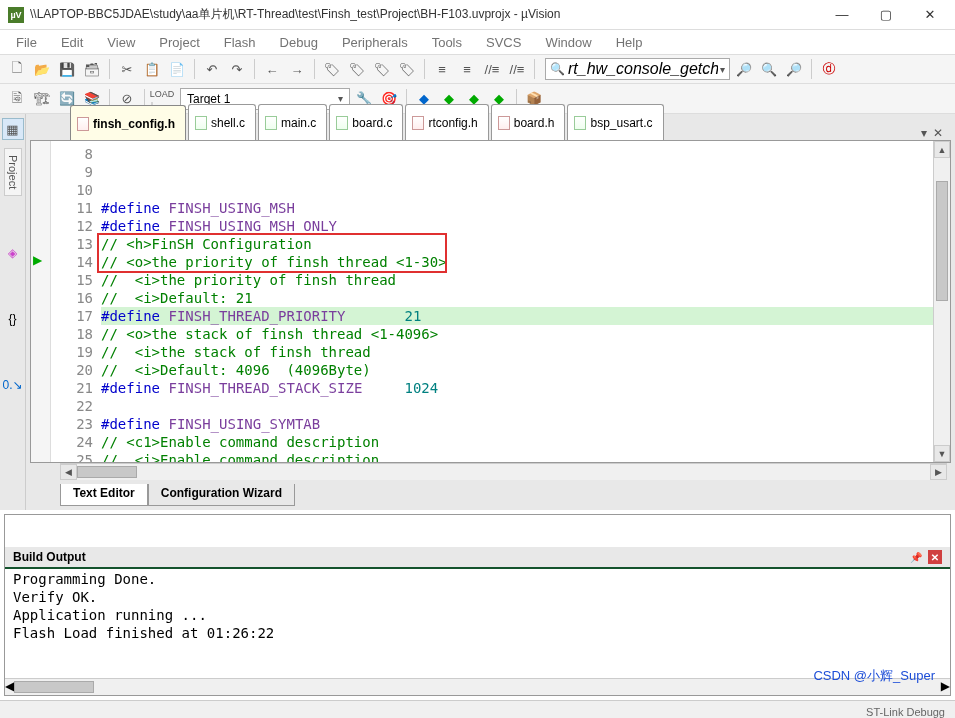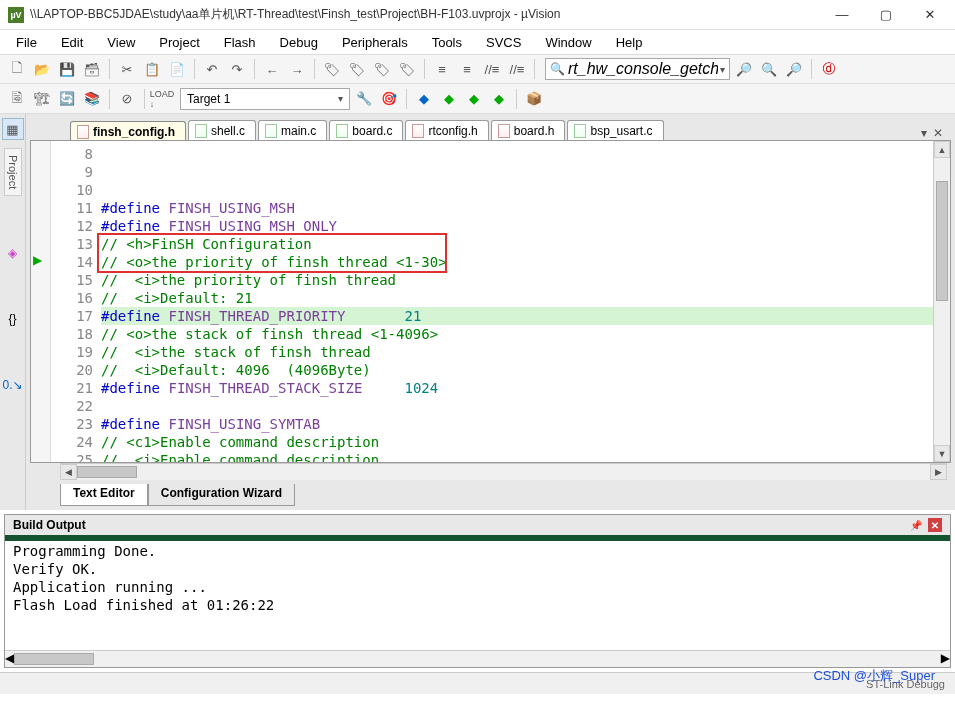--- a/index.html
+++ b/index.html
@@ -3,38 +3,38 @@
 <meta charset="utf-8">
 <style>
 * { box-sizing: border-box; margin: 0; padding: 0; }
 body { font-family: "Segoe UI", Tahoma, sans-serif; font-size: 12px; background: #fff; width: 955px; height: 718px; overflow: hidden; position: relative; }
 .titlebar { display: flex; align-items: center; height: 30px; padding: 0 8px; border-bottom: 1px solid #ddd; justify-content: center; }
 .titlebar .icon { width: 16px; height: 16px; background: #4a7c2a; margin-right: 6px; display:inline-flex;align-items:center;justify-content:center;color:#fff;font-size:9px;font-weight:bold;}
 .titlebar .title { flex: 1; font-size: 12px; color: #333; }
 .winbtns { display: flex; gap: 18px; margin-right:4px;}
 .winbtn { width: 26px; height: 20px; display: flex; align-items: center; justify-content: center; color: #333; font-size: 13px;}
 .menubar { display: flex; height: 24px; align-items: center; padding: 0 6px; gap: 4px; }
-.menubar span { padding: 2px 10px; color: #000000; font-size: 13px; }
+.menubar span { padding: 2px 10px; color: #737373; font-size: 13px; }
 .toolbar { display: flex; align-items: center; height: 30px; padding: 2px 6px; gap: 3px; background: #f5f5f5; border-top: 1px solid #ddd; border-bottom: 1px solid #ddd; }
 .tbtn { width: 22px; height: 22px; border: 1px solid transparent; display: flex; align-items: center; justify-content: center; font-size: 13px; color: #555; }
 .tsep { width: 1px; height: 20px; background: #ccc; margin: 0 3px; }
 .searchbox { display: flex; align-items: center; border: 1px solid #aaa; height: 22px; padding: 0 4px; background: #fff; margin-left: 4px; }
 .searchbox .sicon { width: 14px; height: 14px; margin-right: 4px; color:#888;}
 .searchbox input { border: none; outline: none; font-size: 16px; width: 150px; font-style: italic; }
 .searchbox .dd { color: #555; margin-left: 2px; font-size:10px;}
 .toolbar2 { display: flex; align-items: center; height: 30px; padding: 2px 6px; gap: 3px; background: #f5f5f5; border-bottom: 1px solid #ddd; }
 .targetbox { border: 1px solid #aaa; background: #fff; height: 22px; display: flex; align-items: center; padding: 0 6px; width: 170px; justify-content: space-between; margin-left:4px;}
 .targetbox .dd { font-size: 10px; color: #555; }
 .main { display: flex; height: 396px; }
 .sidebar { width: 26px; background: #e8e8e8; border-right: 1px solid #ccc; display: flex; flex-direction: column; align-items: center; padding-top: 4px; gap: 8px; }
 .sidebar .vtab { writing-mode: vertical-rl; font-size: 11px; color: #555; padding: 6px 2px; border:1px solid #ccc; background:#f5f5f5;}
 .sidebar .sicon { width: 18px; height: 18px; display:flex;align-items:center;justify-content:center; margin-top:40px;}
 .editor-area { flex: 1; display: flex; flex-direction: column; background: #e8e8e8; padding: 4px; }
 .tabs { display: flex; height: 22px; align-items: end; background: #e8e8e8; padding-left: 40px; }
-.tab { display: flex; align-items: center; padding: 2px 10px 2px 6px; border: 1px solid #999; border-bottom: none; background: #fff; margin-right: 2px; font-size: 12px; border-radius: 3px 3px 0 0; gap: 4px; height:20px;}
+.tab { display: flex; align-items: center; padding: 2px 10px 2px 6px; border: 1px solid #999; border-bottom: none; background: #fff; margin-right: 2px; font-size: 12px; border-radius: 3px 3px 0 0; gap: 4px; height:36px;}
 .tab.active { background: #fffde7; border-color: #888; font-weight: bold; position:relative; top:1px;}
 .tab .ficon { width: 12px; height: 14px; background: #fff; border: 1px solid #aaa; position: relative; }
 .tab .ficon.h { border-color: #c99; background: linear-gradient(#fff,#fee); }
 .tab .ficon.c { border-color: #9c9; background: linear-gradient(#fff,#efe); }
 .tabright { margin-left: auto; display: flex; gap: 6px; padding-right: 8px; align-items:center;}
 .tabright span { color: #555; font-size: 12px; }
 .code-container { flex: 1; background: #fff; border: 1px solid #999; display: flex; overflow: hidden; position: relative; }
 .margin { width: 20px; background: #f5f5f5; border-right: 1px solid #ddd; }
 .gutter { width: 50px; background: #fff; text-align: right; padding-right: 8px; font-family: Consolas, monospace; font-size: 14px; color: #888; line-height: 18px; padding-top: 4px; }
 .code { flex: 1; font-family: Consolas, monospace; font-size: 14px; line-height: 18px; padding-top: 4px; white-space: pre; position: relative; }
@@ -50,21 +50,21 @@
 .vscroll .arr { height: 17px; display:flex;align-items:center;justify-content:center;font-size:9px;color:#555;background:#e8e8e8;border:1px solid #ccc;}
 .hscroll { height: 17px; background: #f0f0f0; border-top: 1px solid #ccc; margin: 0 4px 4px 30px; display:flex;}
 .hscroll .arr { width: 17px; display:flex;align-items:center;justify-content:center;font-size:9px;color:#555;background:#e8e8e8;border:1px solid #ccc;}
 .hscroll .track { flex:1; position:relative;}
 .hscroll .thumb { position:absolute; top:2px;bottom:2px;left:0;width:60px;background:#c8c8c8;border:1px solid #aaa;}
 .bottom-tabs { display: flex; height: 22px; padding-left: 30px; background: #e8e8e8; }
 .btab { padding: 2px 12px; border: 1px solid #999; border-top: none; background: #fff; font-size: 12px; font-weight: bold; }
 .btab.active { font-weight: bold; background:#fff;}
 .btab.inactive { background: #e8e8e8; }
 .build-panel { margin: 4px; border: 1px solid #999; }
-.build-header { background: #e8e8e8; padding: 3px 8px; font-size: 12px; font-weight: bold; display: flex; justify-content: space-between; border-bottom: 6px solid #14532d; }
+.build-header { background: #e8e8e8; padding: 3px 8px; font-size: 12px; font-weight: bold; display: flex; justify-content: space-between; border-bottom: 2px solid #14532d; margin-top: 32px; }
 .build-header .ctrls { display: flex; gap: 4px; }
 .build-header .ctrls span { width: 14px; height: 14px; display:flex;align-items:center;justify-content:center;font-size:10px;}
 .build-header .ctrls .close { background: #d04040; color: #fff; }
 .build-body { background: #fff; font-family: Consolas, monospace; font-size: 14px; padding: 1px 8px; height: 109px; line-height: 18px; position:relative;}
 .build-scroll { display:flex; height:17px; background:#f0f0f0; border-top:1px solid #ccc;}
 .statusbar { height: 22px; background: #f0f0f0; border-top: 1px solid #ccc; display: flex; align-items: center; justify-content: flex-end; padding: 0 10px; font-size: 11px; color: #666; }
 .watermark { position: absolute; right: 20px; bottom: 33px; color: #1d4ed8; font-size: 13px; pointer-events: none; }
 .arrow-marker { position:absolute; left:22px; color:#0a0; font-size:12px;}
 </style>
 </head>

